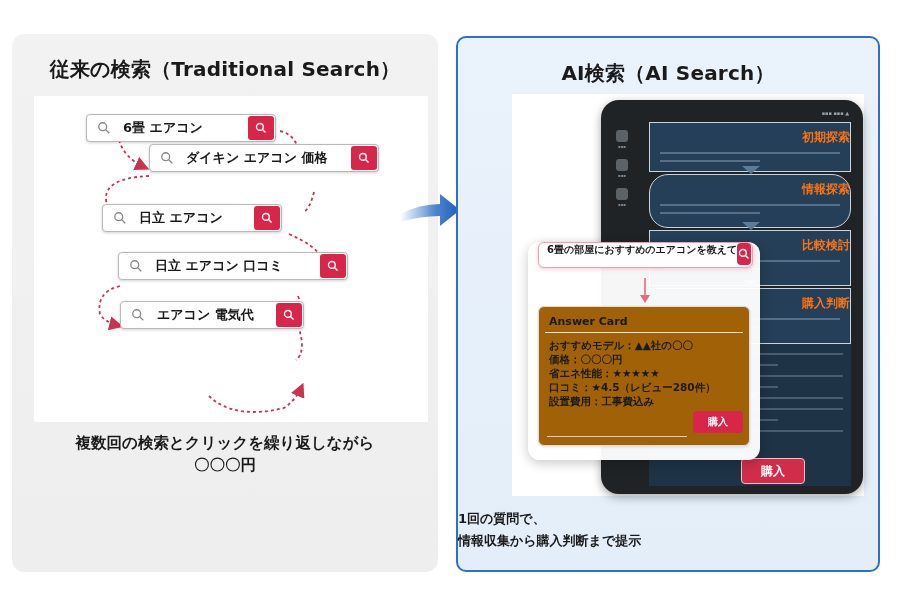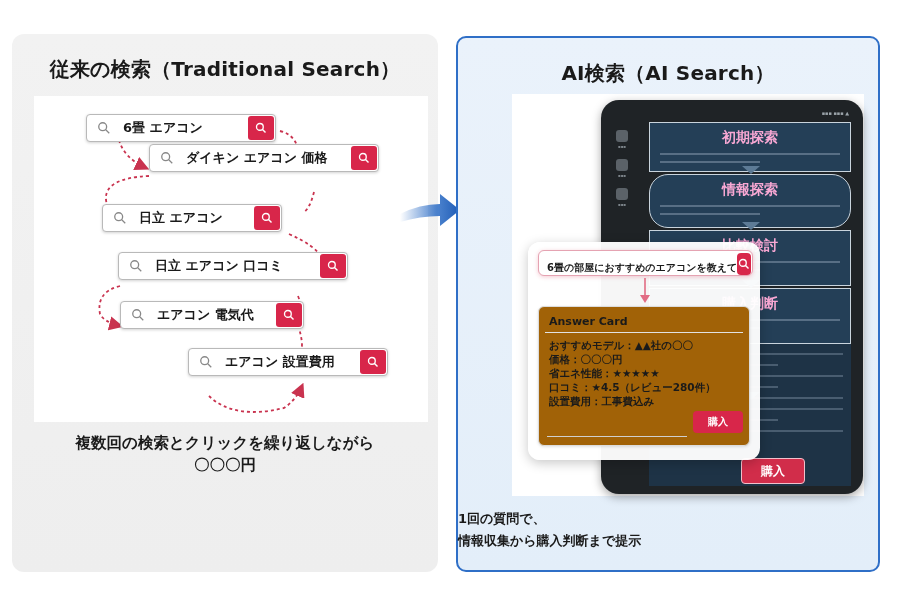--- a/index.html
+++ b/index.html
@@ -57,43 +57,43 @@
     box-shadow: 0 3px 10px rgba(0,0,0,0.35);
   }
   .tablet-side { position: absolute; left: 6px; top: 20px; width: 30px; }
   .side-ico { width: 12px; height: 12px; border-radius: 3px; background: #5b6268; margin: 10px auto 2px; }
   .side-lbl { font-size: 4px; color: #7d858b; text-align: center; }
   .tablet-status { position: absolute; right: 14px; top: 10px; font-size: 5px; color: #9aa3a9; }
   .stage {
     position: absolute; left: 48px; width: 202px; background: #243f57;
     border: 1.5px solid #c9d4dd;
   }
-  .stage .st-title { text-align: center; color: #f9a8d4; font-weight: bold; font-size: 14px; margin-top: 6px; }
+  .stage .st-title { text-align: right; color: #f97316; font-weight: bold; font-size: 12px; margin-top: 6px; }
   .stage .st-line { height: 2px; background: #6f8498; margin: 6px 10px 0; opacity: 0.7; }
   .stage .st-line.s { width: 50%; }
   .tri { position: absolute; left: 141px; width: 0; height: 0; border-left: 9px solid transparent; border-right: 9px solid transparent; border-top: 8px solid #5d7b96; }
   .lower-area { position: absolute; left: 48px; top: 244px; width: 202px; height: 142px; background: #1e3346; }
   .lower-area .ln { height: 2px; background: #5b6f82; margin: 9px 8px 0; opacity: 0.7; }
   .lower-area .ln.s { width: 60%; }
   .buy-bottom {
     position: absolute; left: 140px; top: 358px; width: 64px; height: 26px;
     background: #d12d4a; border: 1.5px solid #f1c0cb; border-radius: 4px;
     color: #fff; font-weight: bold; font-size: 12px; display: flex; align-items: center; justify-content: center;
   }
 
   .answer-wrap {
     position: absolute; left: 16px; top: 148px; width: 232px; height: 218px;
     background: rgba(255,255,255,0.96); border-radius: 12px;
     box-shadow: 0 3px 12px rgba(0,0,0,0.22);
   }
   .ai-query {
-    position: absolute; left: 10px; top: 8px; width: 215px; height: 26px;
+    position: absolute; left: 10px; top: 0; width: 215px; height: 26px;
     border: 1.5px solid #e5a3b2; border-radius: 6px; background: #fff;
     box-shadow: 0 1px 4px rgba(216,38,74,0.25);
-    display: flex; align-items: flex-end; padding-left: 8px;
+    display: flex; align-items: flex-start; padding-left: 8px;
   }
   .ai-query .q { font-size: 10px; font-weight: bold; flex: 1; white-space: nowrap; }
   .ai-query .btn { width: 22px; height: 22px; background: #d8264a; border-radius: 4px; display: flex; align-items: center; justify-content: center; margin-right: 1px; }
   .answer-card {
     position: absolute; left: 10px; top: 64px; width: 212px; height: 140px;
     background: #a16207; border: 1px solid #dcdcdc; border-radius: 6px;
     box-shadow: 0 1px 3px rgba(0,0,0,0.12);
   }
   .answer-card .ac-title { font-weight: bold; font-size: 11px; padding: 8px 0 0 10px; height: 26px; border-bottom: 1px solid #e2e2e2; margin: 0 6px; padding-left: 4px; }
   .answer-card .ac-lines { padding: 5px 10px 0; }
@@ -198,33 +198,20 @@
         </svg>
       <span class="q">エアコン 電気代</span>
       <span class="btn">
           <svg width="12" height="12" viewBox="0 0 16 16">
             <circle cx="6.5" cy="6.5" r="4.5" stroke="#fff" stroke-width="1.8" fill="none"></circle>
             <line x1="10" y1="10" x2="14" y2="14" stroke="#fff" stroke-width="1.8"></line>
           </svg>
         </span>
     </div>
 
-    <div class="search-box" style="left:154px; top:252px; width:200px;">
-      <svg class="lens" viewBox="0 0 16 16">
-          <circle cx="6.5" cy="6.5" r="4.5" stroke="#888" stroke-width="1.5" fill="none"></circle>
-          <line x1="10" y1="10" x2="14" y2="14" stroke="#888" stroke-width="1.5"></line>
-        </svg>
-      <span class="q">エアコン 設置費用</span>
-      <span class="btn">
-          <svg width="12" height="12" viewBox="0 0 16 16">
-            <circle cx="6.5" cy="6.5" r="4.5" stroke="#fff" stroke-width="1.8" fill="none"></circle>
-            <line x1="10" y1="10" x2="14" y2="14" stroke="#fff" stroke-width="1.8"></line>
-          </svg>
-        </span>
-    </div>
   </div>
   <div class="left-caption">
     <div>複数回の検索とクリックを繰り返しながら</div>
     <div>〇〇〇円</div>
   </div>
 </div>
 
 <svg class="big-arrow" width="62" height="44">
   <defs>
     <linearGradient id="ag" x1="0" x2="1">

